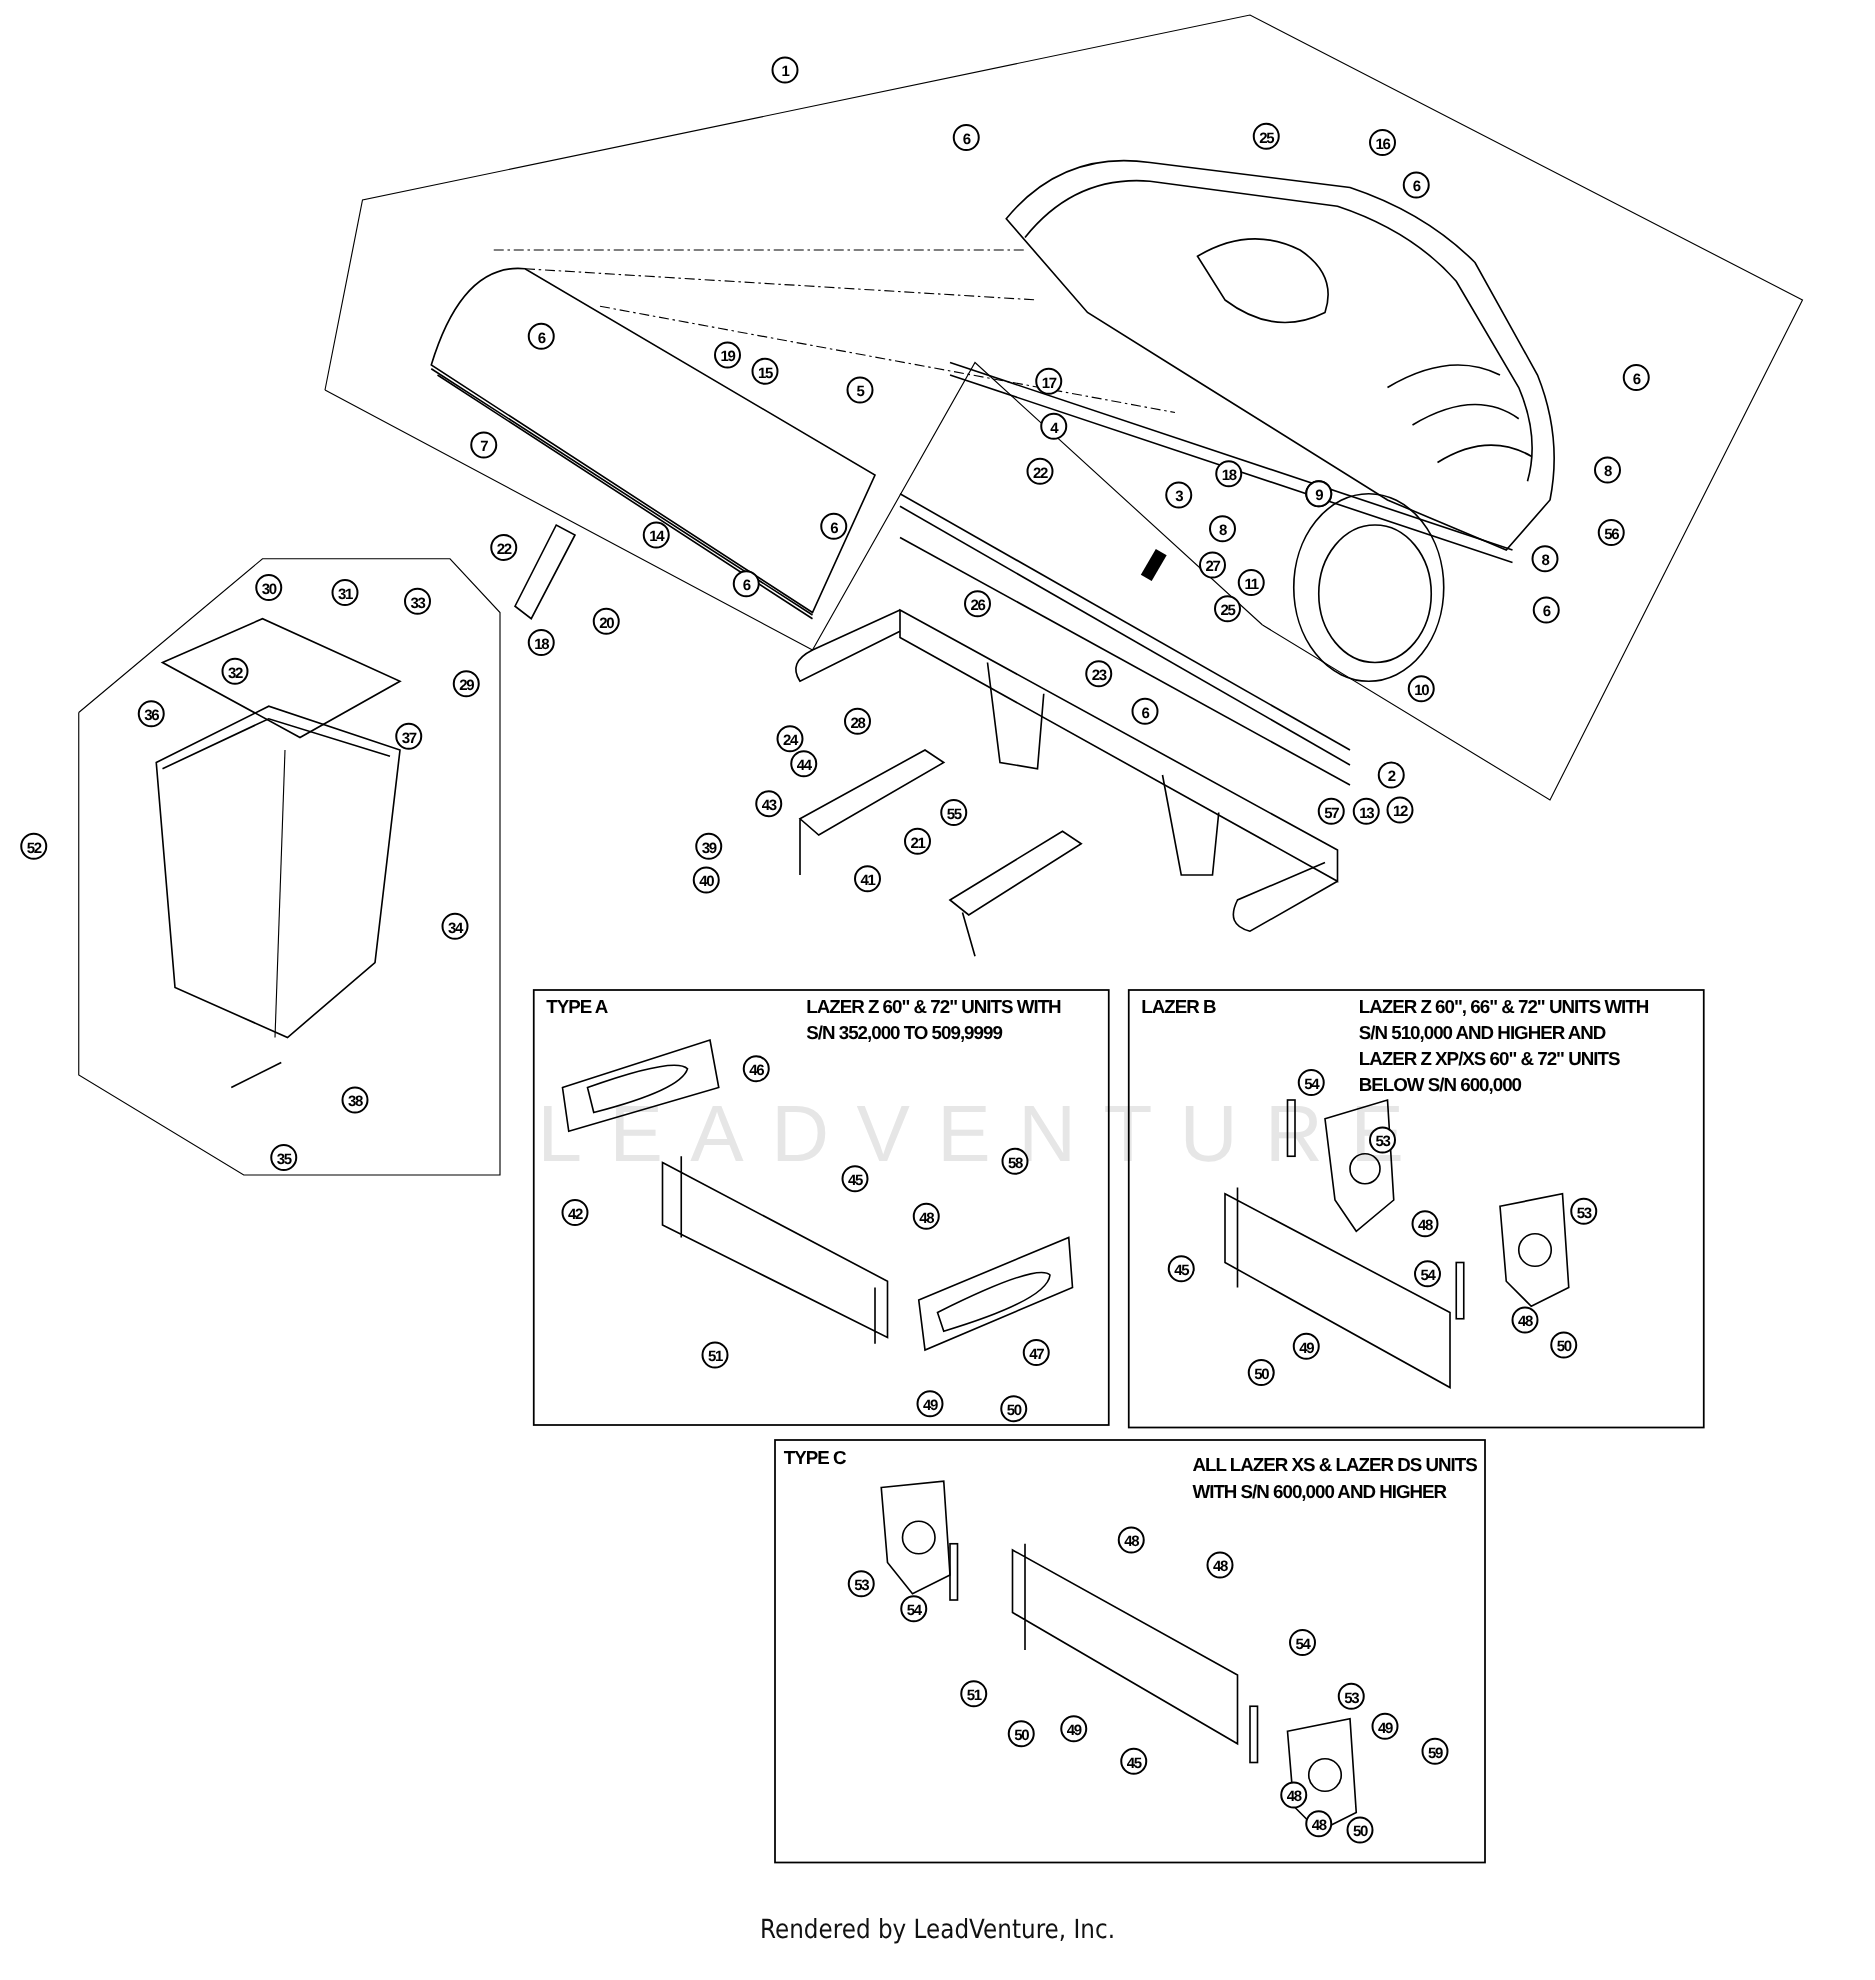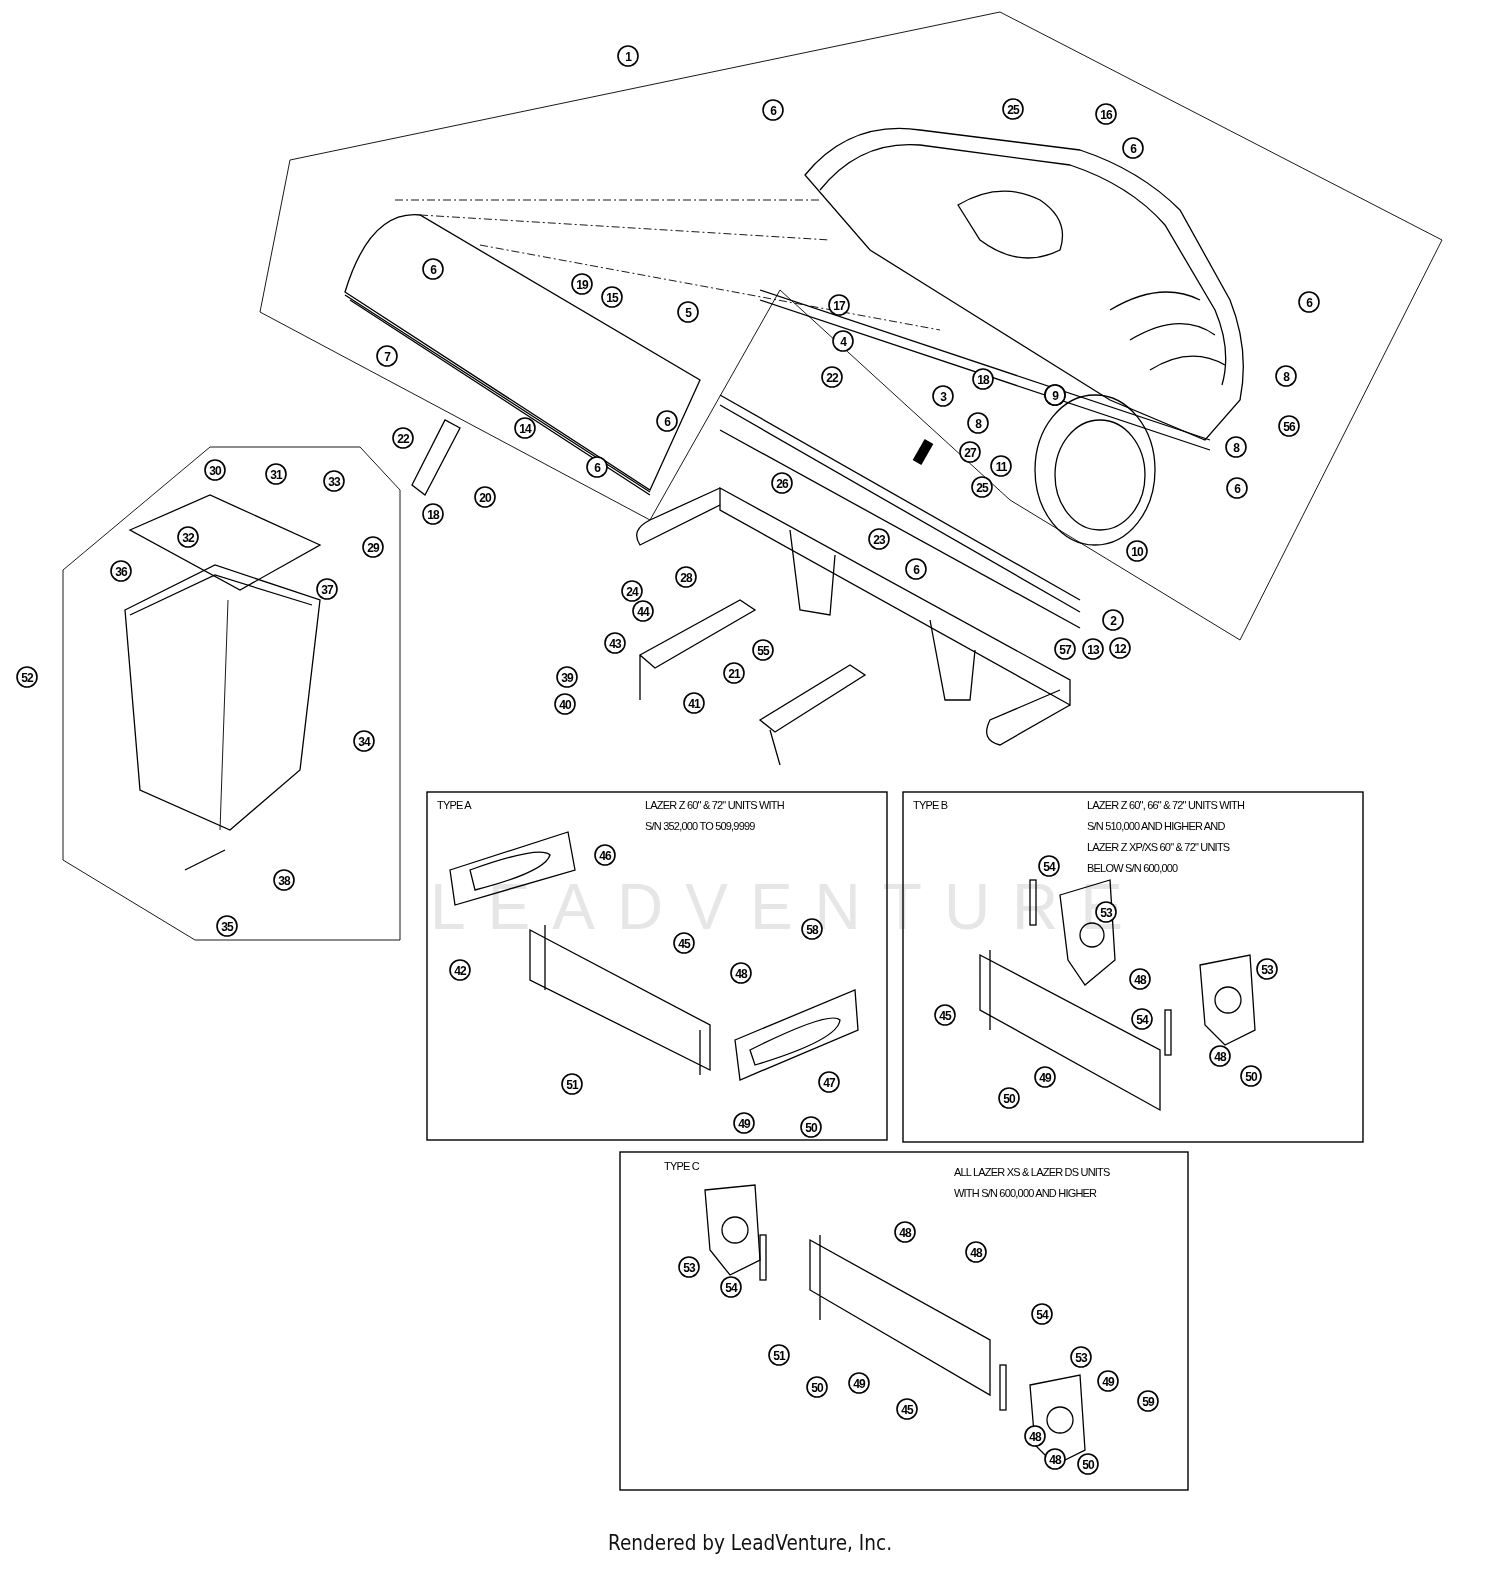--- a/index.html
+++ b/index.html
@@ -6,21 +6,21 @@
   body { width: 1500px; height: 1584px; position: relative; overflow: hidden;
          font-family: "Liberation Sans", sans-serif; color: #000; }
   #diagram { position: absolute; left: 0; top: 0; width: 1500px; height: 1584px; }
   .callout circle { fill: #fff; stroke: #000; stroke-width: 1.6; }
   .callout text { font-family: "Liberation Sans", sans-serif; font-weight: bold; font-size: 12px;
                   text-anchor: middle; dominant-baseline: central; letter-spacing: -1px; }
   .part { fill: none; stroke: #000; stroke-width: 1.3; }
   .dash { fill: none; stroke: #000; stroke-width: 0.9; stroke-dasharray: 8 3 2 3; }
   .lead { fill: none; stroke: #000; stroke-width: 0.9; }
   .box { fill: none; stroke: #000; stroke-width: 1.4; }
-  .inset-title { position: absolute; font-weight: normal; font-size: 11px; letter-spacing: -0.8px;
+  .inset-title { position: absolute; font-weight: bold; font-size: 15px; letter-spacing: -0.8px;
                  line-height: 21px; white-space: pre; }
   .watermark { position: absolute; left: 430px; top: 870px; font-size: 64px; letter-spacing: 22px;
                color: #e6e6e6; font-family: "Liberation Sans", sans-serif; }
   .footer { position: absolute; left: 0; width: 1500px; top: 1531px; text-align: center;
             font-family: "DejaVu Sans", sans-serif; font-size: 21px; color: #111; transform: scaleX(0.88); }
 </style>
 </head>
 <body>
 
 <div class="watermark">LEADVENTURE</div>
@@ -471,22 +471,22 @@
       <g class="callout">
         <circle cx="1148" cy="1401" r="10"></circle>
         <text x="1148" y="1402">59</text>
       </g>
     </g>
 </svg>
 
 <div class="inset-title" style="left:437px; top:795px;">TYPE A</div>
 <div class="inset-title" style="left:645px; top:795px;">LAZER Z 60" &amp; 72" UNITS WITH
 S/N 352,000 TO 509,9999</div>
-<div class="inset-title" style="left:913px; top:795px;">TYPE B</div>
+<div class="inset-title" style="left:913px; top:795px;">LAZER B</div>
 <div class="inset-title" style="left:1087px; top:795px;">LAZER Z 60", 66" &amp; 72" UNITS WITH
 S/N 510,000 AND HIGHER AND
 LAZER Z XP/XS 60" &amp; 72" UNITS
 BELOW S/N 600,000</div>
-<div class="inset-title" style="left:627px; top:1156px;margin-left:37px;">TYPE C</div>
+<div class="inset-title" style="left:627px; top:1156px;">TYPE C</div>
 <div class="inset-title" style="left:954px; top:1162px;">ALL LAZER XS &amp; LAZER DS UNITS
 WITH S/N 600,000 AND HIGHER</div>
 
 <div class="footer">Rendered by LeadVenture, Inc.</div>
 
 </body></html>

